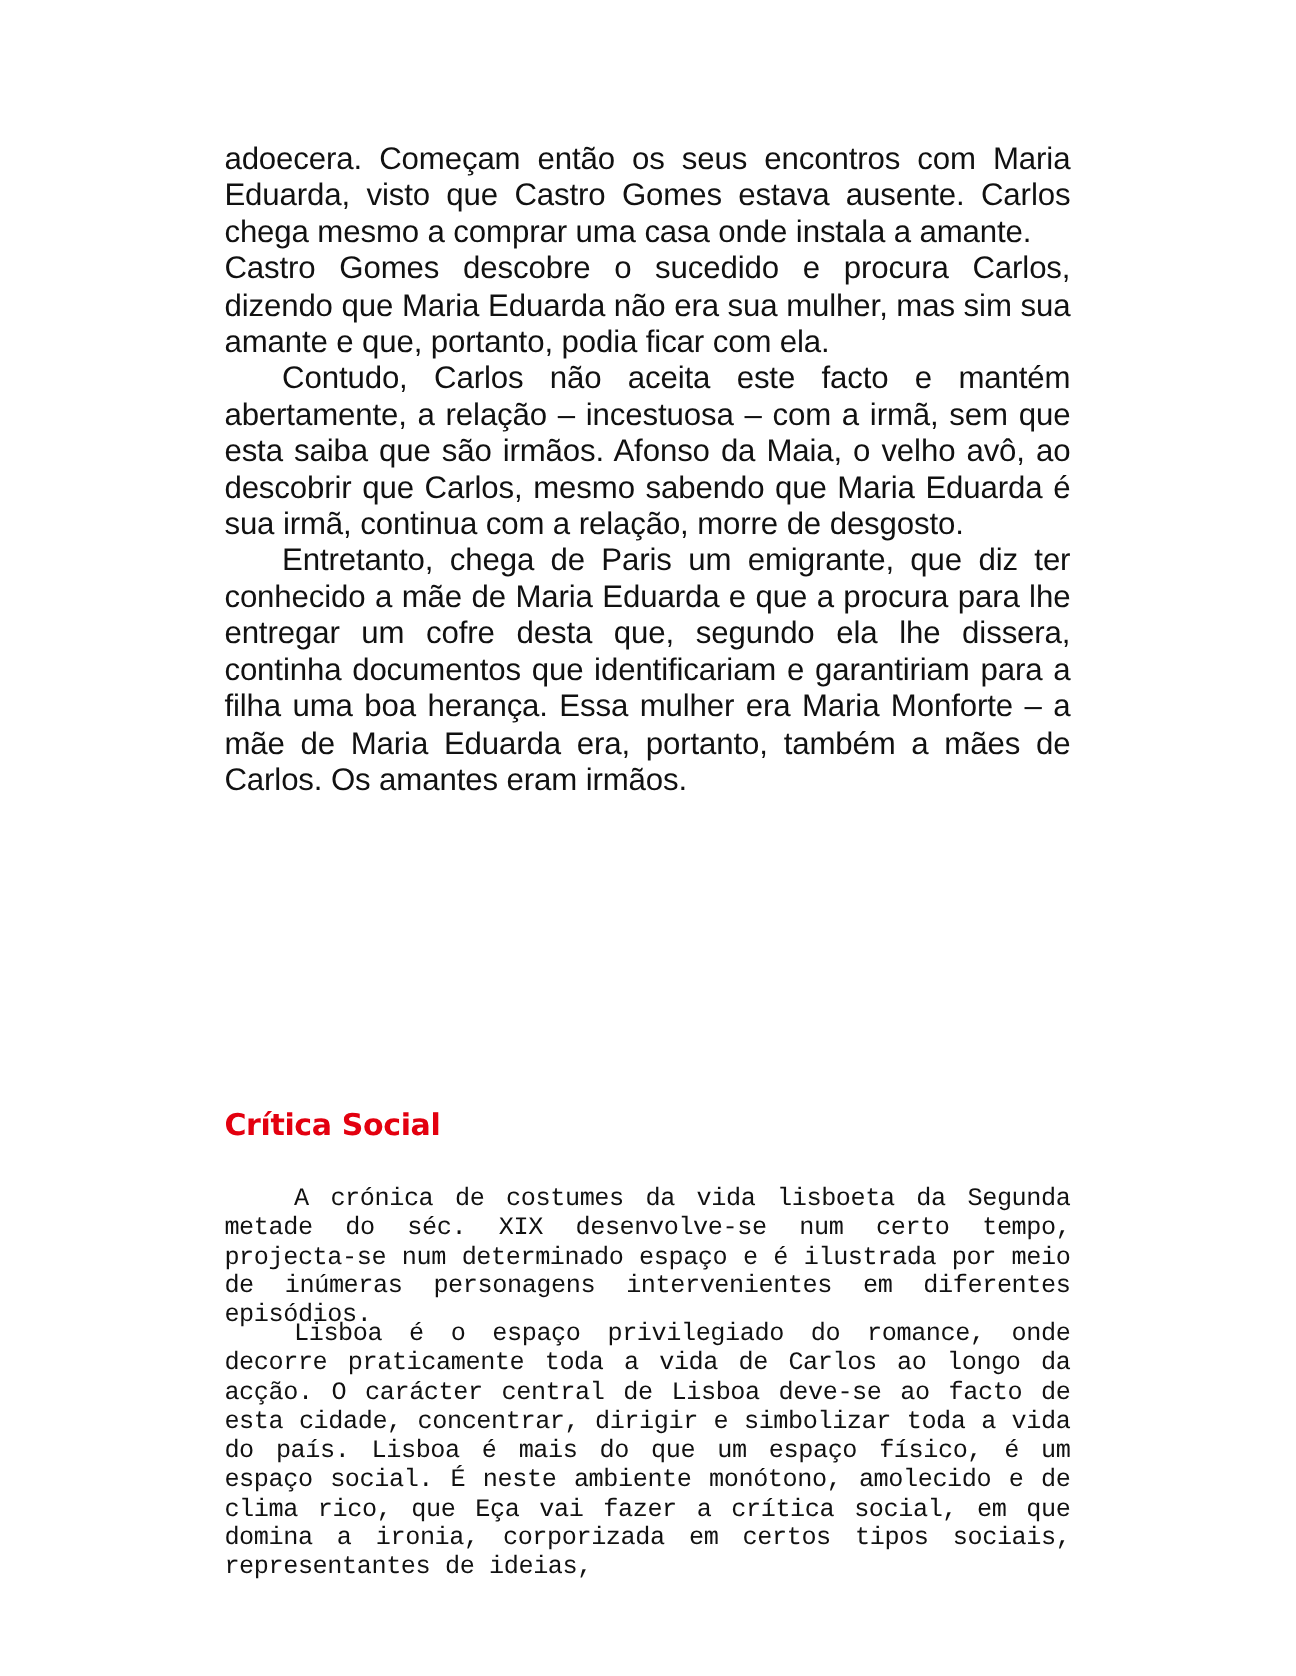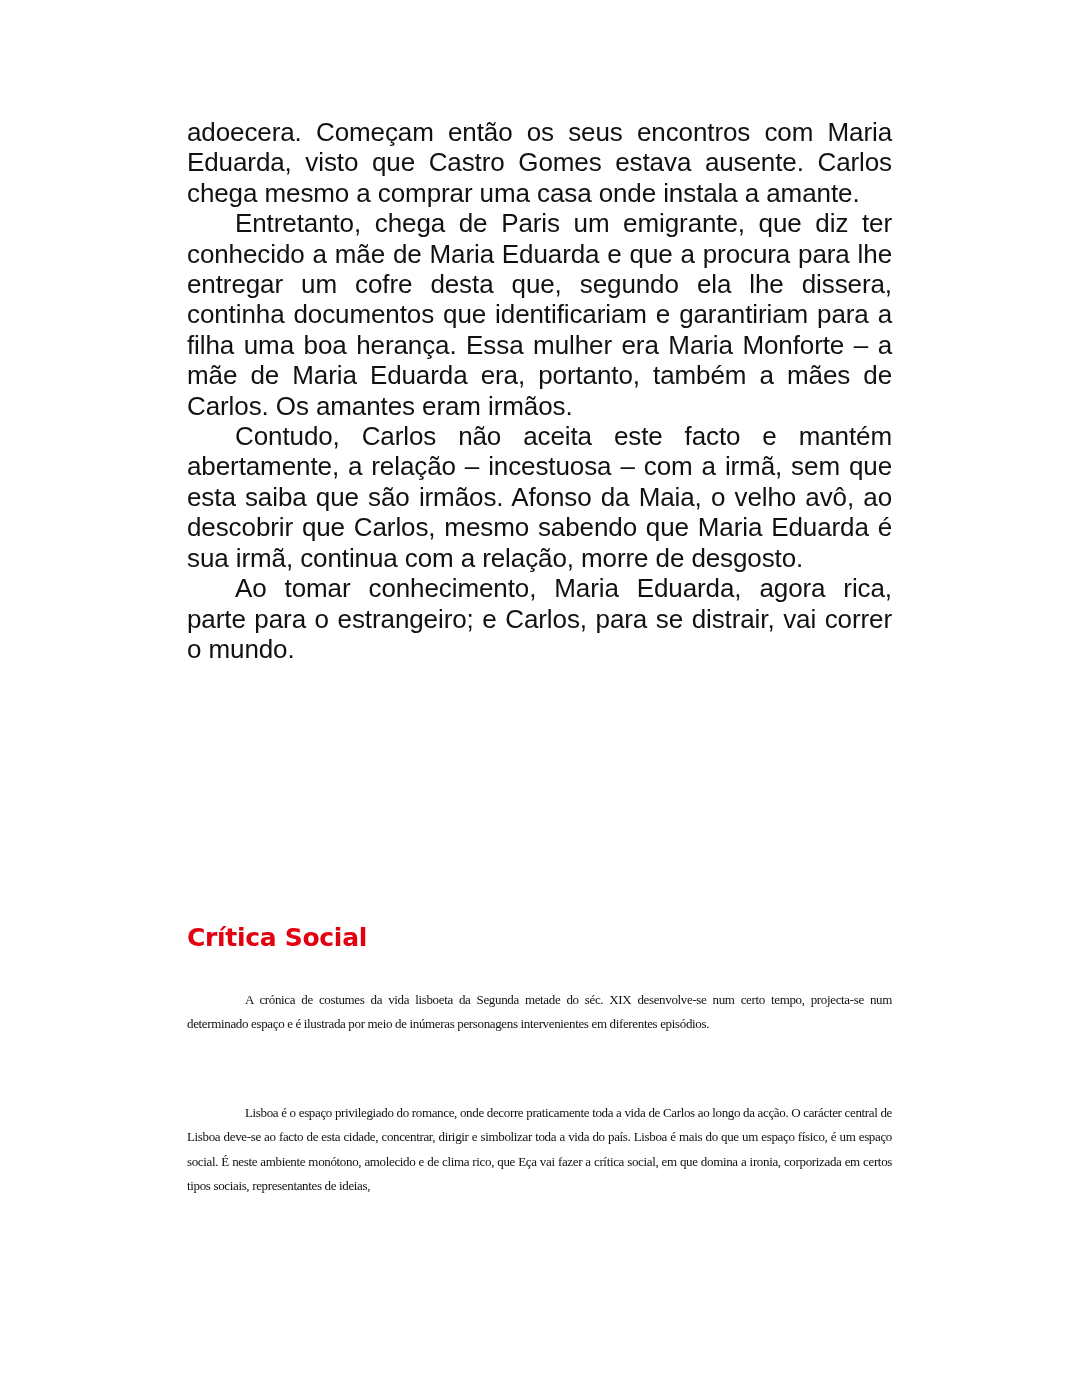--- a/index.html
+++ b/index.html
@@ -45,40 +45,40 @@
     color: #e3000f;
     letter-spacing: -0.3px;
   }
   .critica {
     position: absolute;
     left: 0;
     width: 705px;
   }
   .critica p {
     margin: 0;
-    font-family: Liberation Serif, serif;
-    font-size: 13px;
+    font-family: Liberation Mono, monospace;
+    font-size: 21px;
     line-height: 24.3px;
     color: #111111;
     text-align: justify;
     text-indent: 58px;
     letter-spacing: -0.35px;
   }
   .critica-p1 { top: 871px; }
   .critica-p2 { top: 984px; }
 </style>
 </head>
 <body>
 
 <div class="page">
   <div class="narrative">
     <p class="noindent-cont">adoecera. Começam então os seus encontros com Maria Eduarda, visto que Castro Gomes estava ausente. Carlos chega mesmo a comprar uma casa onde instala a amante.</p>
+    <p class="noindent-cont">Castro Gomes descobre o sucedido e procura Carlos, dizendo que Maria Eduarda não era sua mulher, mas sim sua amante e que, portanto, podia ficar com ela.</p>
+    <p class="indent">Contudo, Carlos não aceita este facto e mantém abertamente, a relação – incestuosa – com a irmã, sem que esta saiba que são irmãos. Afonso da Maia, o velho avô, ao descobrir que Carlos, mesmo sabendo que Maria Eduarda é sua irmã, continua com a relação, morre de desgosto.</p>
     <p class="indent">Entretanto, chega de Paris um emigrante, que diz ter conhecido a mãe de Maria Eduarda e que a procura para lhe entregar um cofre desta que, segundo ela lhe dissera, continha documentos que identificariam e garantiriam para a filha uma boa herança. Essa mulher era Maria Monforte – a mãe de Maria Eduarda era, portanto, também a mães de Carlos. Os amantes eram irmãos.</p>
-    <p class="indent">Contudo, Carlos não aceita este facto e mantém abertamente, a relação – incestuosa – com a irmã, sem que esta saiba que são irmãos. Afonso da Maia, o velho avô, ao descobrir que Carlos, mesmo sabendo que Maria Eduarda é sua irmã, continua com a relação, morre de desgosto.</p>
-    <p class="indent">Ao tomar conhecimento, Maria Eduarda, agora rica, parte para o estrangeiro; e Carlos, para se distrair, vai correr o mundo.</p>
   </div>
 
   <h2 class="section-heading">Crítica Social</h2>
 
   <div class="critica critica-p1">
     <p>A crónica de costumes da vida lisboeta da Segunda metade do séc. XIX desenvolve-se num certo tempo, projecta-se num determinado espaço e é ilustrada por meio de inúmeras personagens intervenientes em diferentes episódios.</p>
   </div>
   <div class="critica critica-p2">
     <p>Lisboa é o espaço privilegiado do romance, onde decorre praticamente toda a vida de Carlos ao longo da acção. O carácter central de Lisboa deve-se ao facto de esta cidade, concentrar, dirigir e simbolizar toda a vida do país. Lisboa é mais do que um espaço físico, é um espaço social. É neste ambiente monótono, amolecido e de clima rico, que Eça vai fazer a crítica social, em que domina a ironia, corporizada em certos tipos sociais, representantes de ideias,</p>
   </div>

